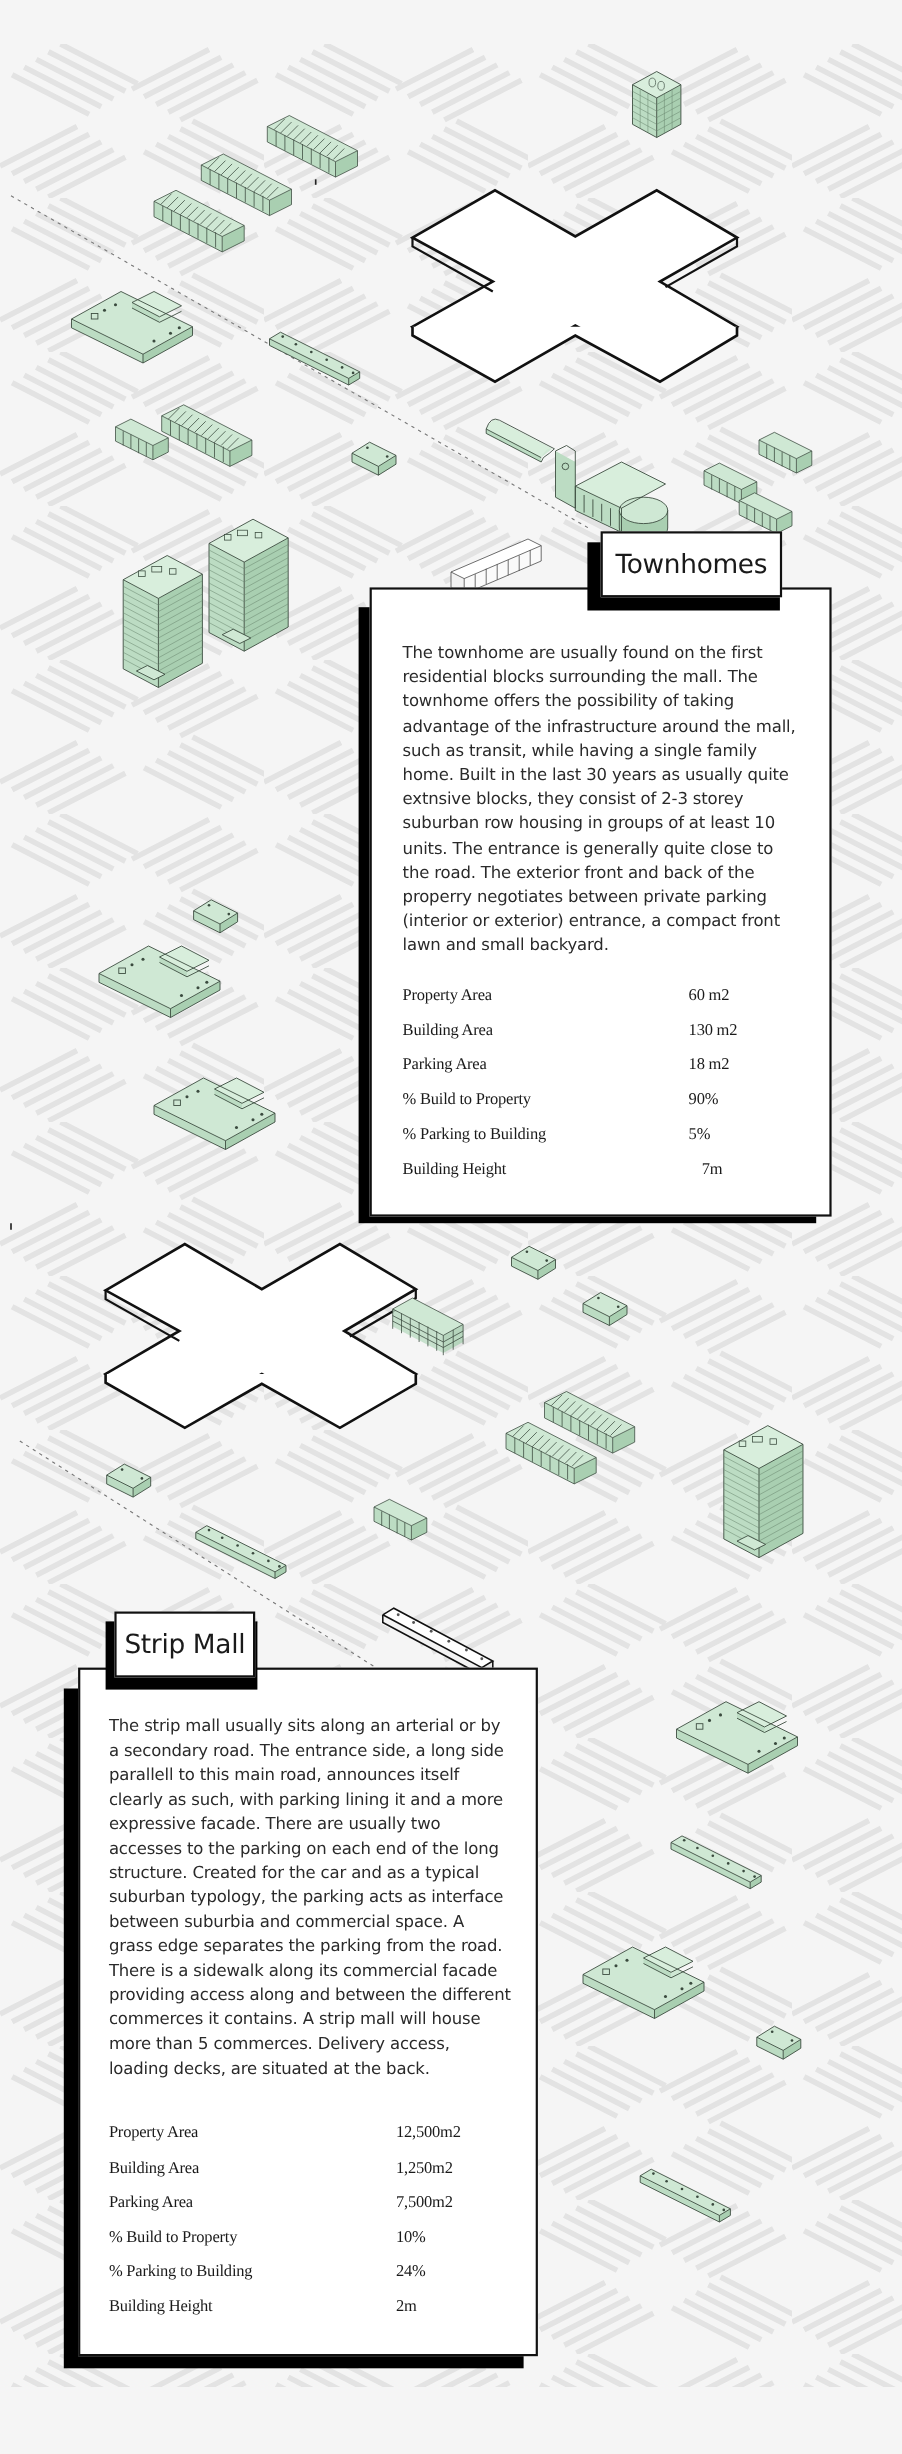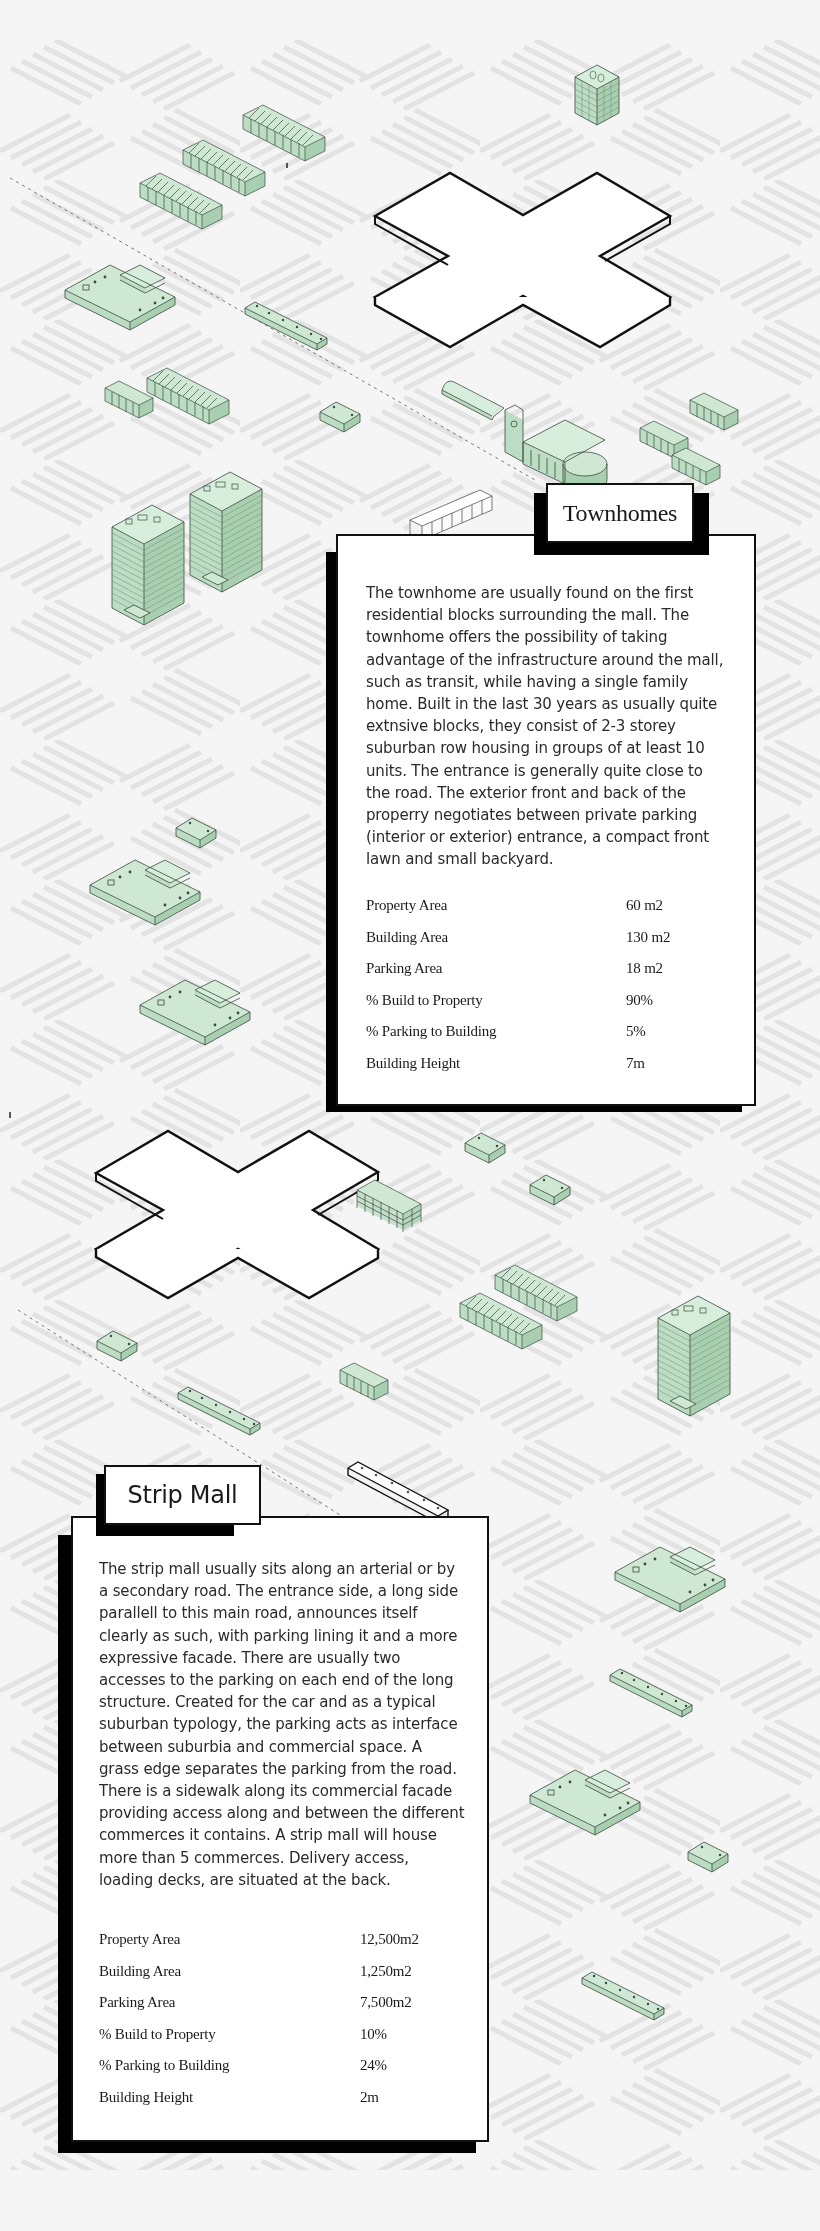--- a/index.html
+++ b/index.html
@@ -368,21 +368,21 @@
     <use href="#bigBox" x="530" y="1770"></use>
     <use href="#smallBox" x="688" y="1842"></use>
     <use href="#stripMall" x="582" y="1970"></use>
   </g>
 </svg>
 
 <section>
   <div class="card-shadow" style="left:326px; top:552px; width:416px; height:560px;"></div>
   <div class="card" style="left:336px; top:534px; width:420px; height:572px;"></div>
   <div class="title-shadow" style="left:534px; top:493px; width:175px; height:62px;"></div>
-  <div class="title-box" style="left:546px; top:483px; width:148px; height:60px;font-family:Liberation Serif, serif;">
+  <div class="title-box" style="left:546px; top:483px; width:165px; height:60px;">
     <span>Townhomes</span>
   </div>
   <p class="desc" style="left:366px; top:582px; width:360px; margin:0;">The townhome are usually found on the first residential blocks surrounding the mall. The townhome offers the possibility of taking advantage of the infrastructure around the mall, such as transit, while having a single family home. Built in the last 30 years as usually quite extnsive blocks, they consist of 2-3 storey suburban row housing in groups of at least 10 units. The entrance is generally quite close to the road. The exterior front and back of the properry negotiates between private parking (interior or exterior) entrance, a compact front lawn and small backyard.</p>
   <div class="stats" style="left:366px; top:897px; width:360px;">
     <div class="stat-row">
         <span class="stat-label">Property Area</span>
         <span class="stat-value" style="left:260px">60 m2</span>
       </div>
     <div class="stat-row">
         <span class="stat-label">Building Area</span>
@@ -395,30 +395,30 @@
     <div class="stat-row">
         <span class="stat-label">% Build to Property</span>
         <span class="stat-value" style="left:260px">90%</span>
       </div>
     <div class="stat-row">
         <span class="stat-label">% Parking to Building</span>
         <span class="stat-value" style="left:260px">5%</span>
       </div>
     <div class="stat-row">
         <span class="stat-label">Building Height</span>
-        <span class="stat-value" style="left:260px">7m</span>
+        <span class="stat-value" style="left:272px">7m</span>
       </div>
   </div>
 </section>
 
 <section>
   <div class="card-shadow" style="left:58px; top:1535px; width:418px; height:618px;"></div>
   <div class="card" style="left:71px; top:1516px; width:418px; height:626px;"></div>
   <div class="title-shadow" style="left:96px; top:1474px; width:138px; height:62px;"></div>
-  <div class="title-box" style="left:104px; top:1465px; width:157px; height:60px;">
+  <div class="title-box" style="left:104px; top:1465px; width:128px; height:60px;">
     <span>Strip Mall</span>
   </div>
   <p class="desc" style="left:99px; top:1558px; width:366px; margin:0;">The strip mall usually sits along an arterial or by a secondary road. The entrance side, a long side parallell to this main road, announces itself clearly as such, with parking lining it and a more expressive facade. There are usually two accesses to the parking on each end of the long structure. Created for the car and as a typical suburban typology, the parking acts as interface between suburbia and commercial space. A grass edge separates the parking from the road. There is a sidewalk along its commercial facade providing access along and between the different commerces it contains. A strip mall will house more than 5 commerces. Delivery access, loading decks, are situated at the back.</p>
   <div class="stats" style="left:99px; top:1931px; width:366px;">
     <div class="stat-row">
         <span class="stat-label">Property Area</span>
         <span class="stat-value" style="left:261px">12,500m2</span>
       </div>
     <div class="stat-row">
         <span class="stat-label">Building Area</span>

